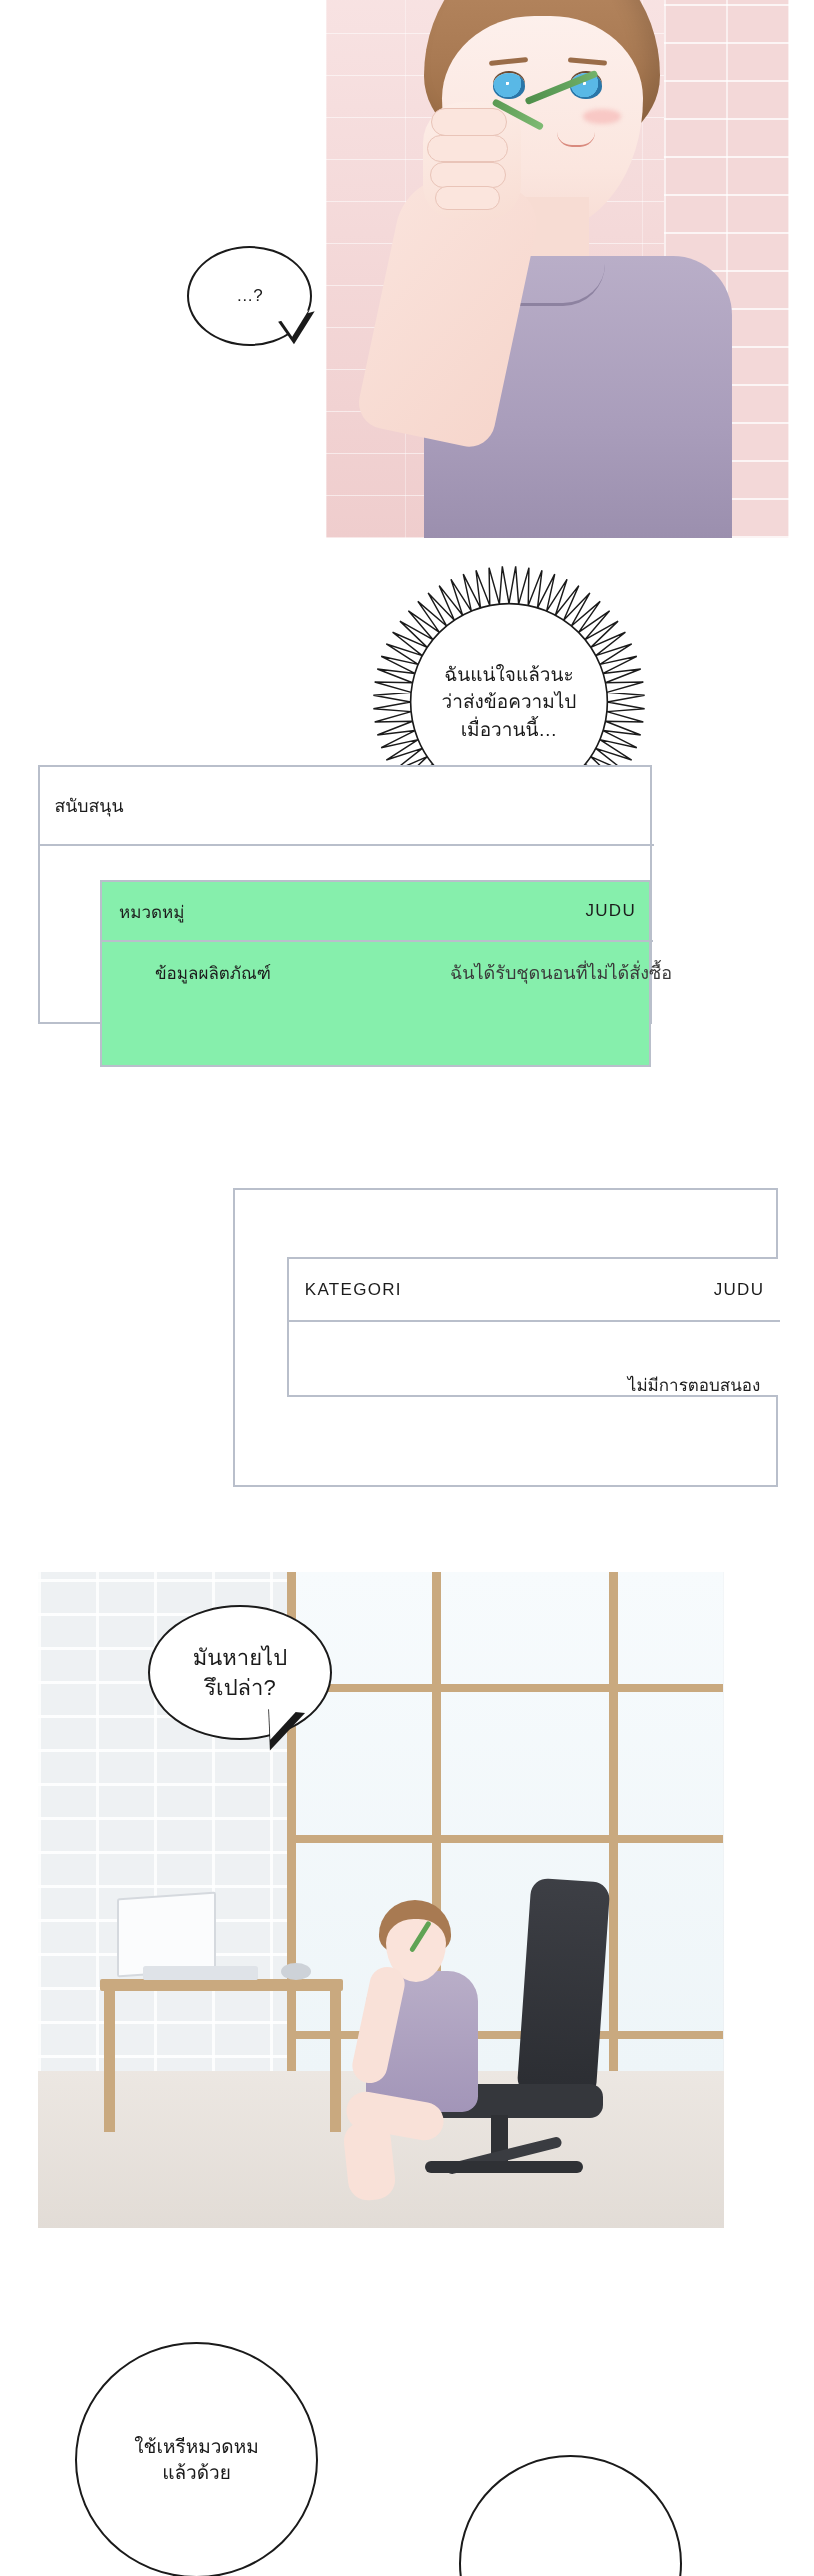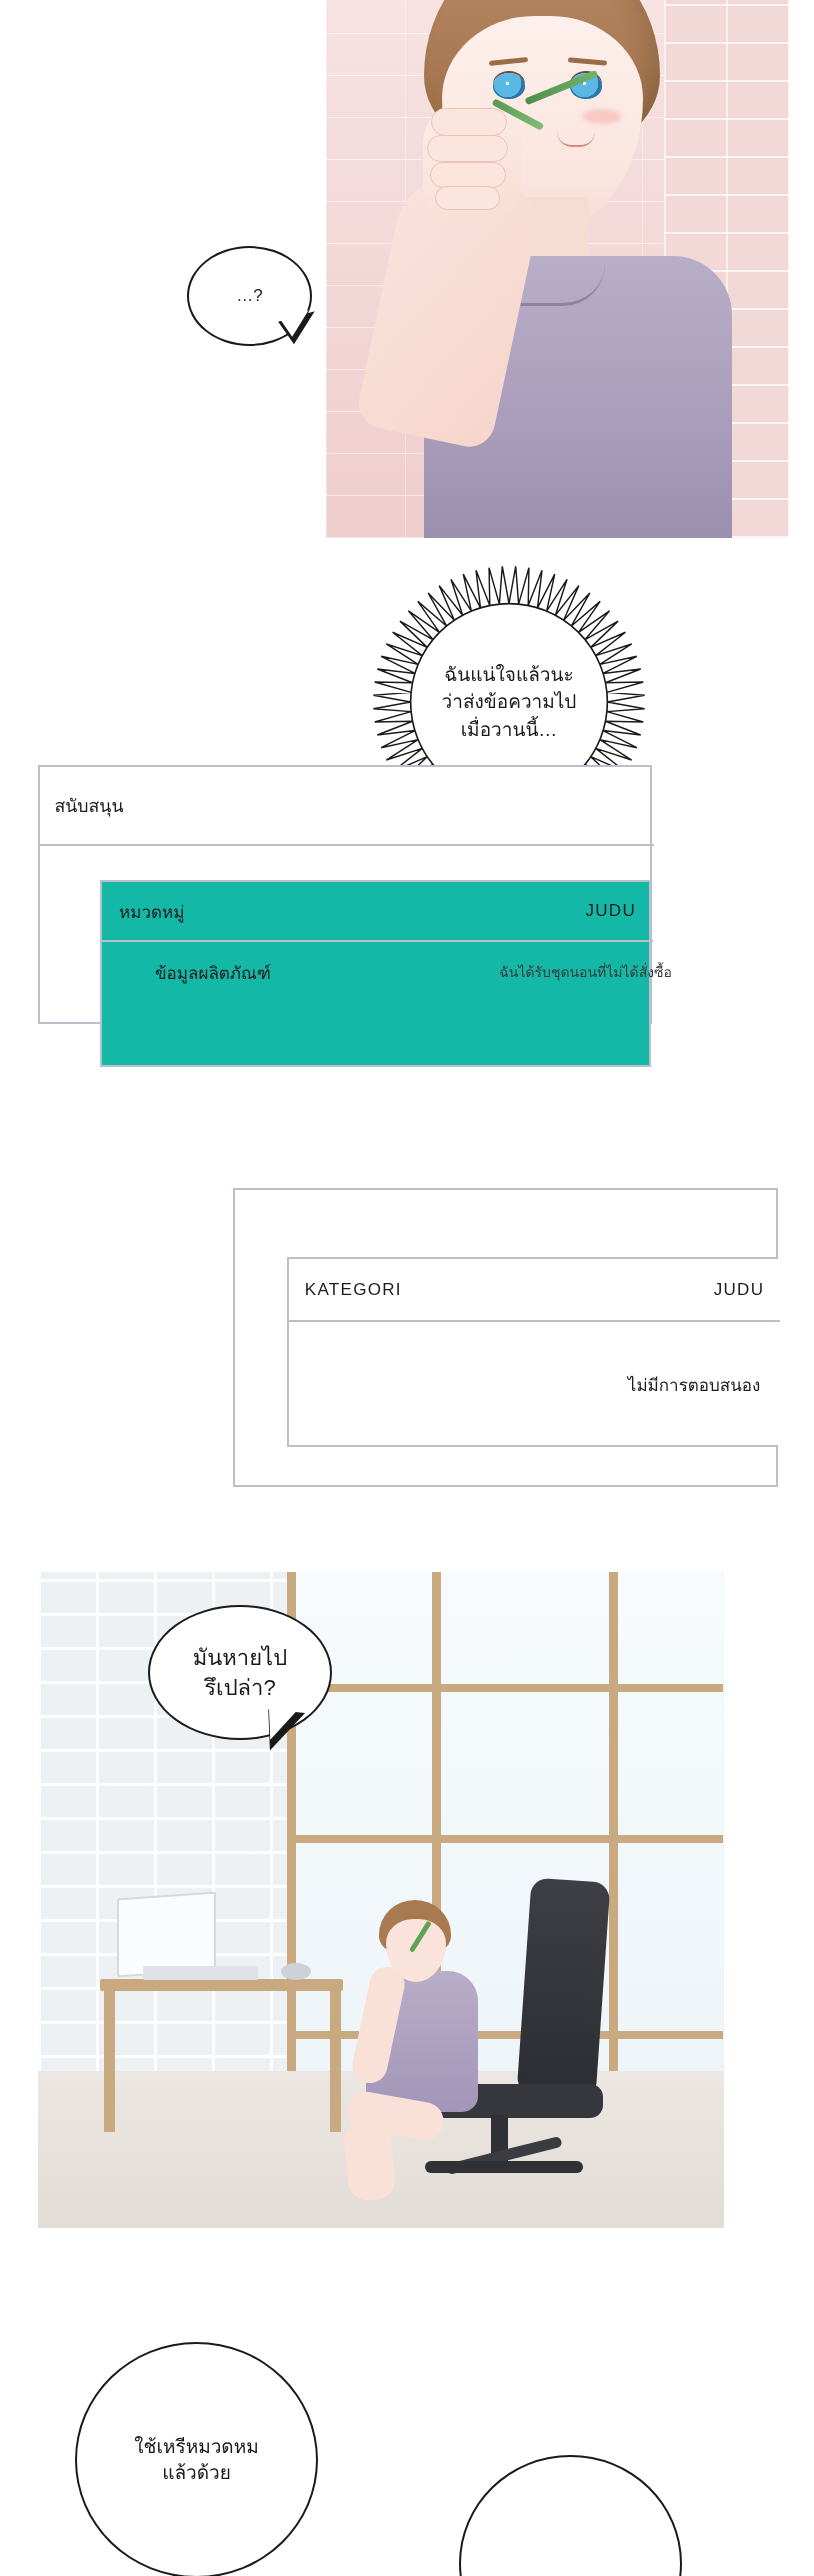--- a/index.html
+++ b/index.html
@@ -283,21 +283,21 @@
     color: #1c1c1c;
   }
   .ui1-inner {
     position: absolute;
     left: 62px;
     top: 115px;
     width: 551px;
     height: 187px;
     border: 2px solid #b9bfcb;
     box-sizing: border-box;
-    background: #14b8a6;
+    background: #86efac;
   }
   .ui1-row {
     position: absolute;
     left: 0;
     width: 551px;
     height: 60px;
     border-bottom: 2px solid #b9bfcb;
     box-sizing: border-box;
     display: flex;
     align-items: center;
@@ -306,21 +306,21 @@
   }
   .ui1-row.r1 { top: 0; }
   .ui1-row.r2 { top: 60px; border-bottom: none; margin-left: 36px; }
   .ui1-label { font-size: 17px; color: #1c1c1c; }
   .ui1-right {
     font-size: 17px;
     letter-spacing: 1.3px;
     color: #1c1c1c;
   }
   .ui1-value {
-    font-size: 14px;
+    font-size: 18px;
     color: #3a3a3a;
   }
 
   
   .ui2 {
     left: 233px;
     top: 1188px;
     width: 545px;
     height: 299px;
   }
@@ -331,21 +331,21 @@
     height: 299px;
     border: 2px solid #b9bfcb;
     box-sizing: border-box;
     background: #fff;
   }
   .ui2-inner {
     position: absolute;
     left: 54px;
     top: 69px;
     width: 491px;
-    height: 190px;
+    height: 140px;
     border-top: 2px solid #b9bfcb;
     border-left: 2px solid #b9bfcb;
     border-bottom: 2px solid #b9bfcb;
     box-sizing: border-box;
     background: #fff;
   }
   .ui2-head {
     position: absolute;
     left: 0; top: 0;
     width: 491px;

